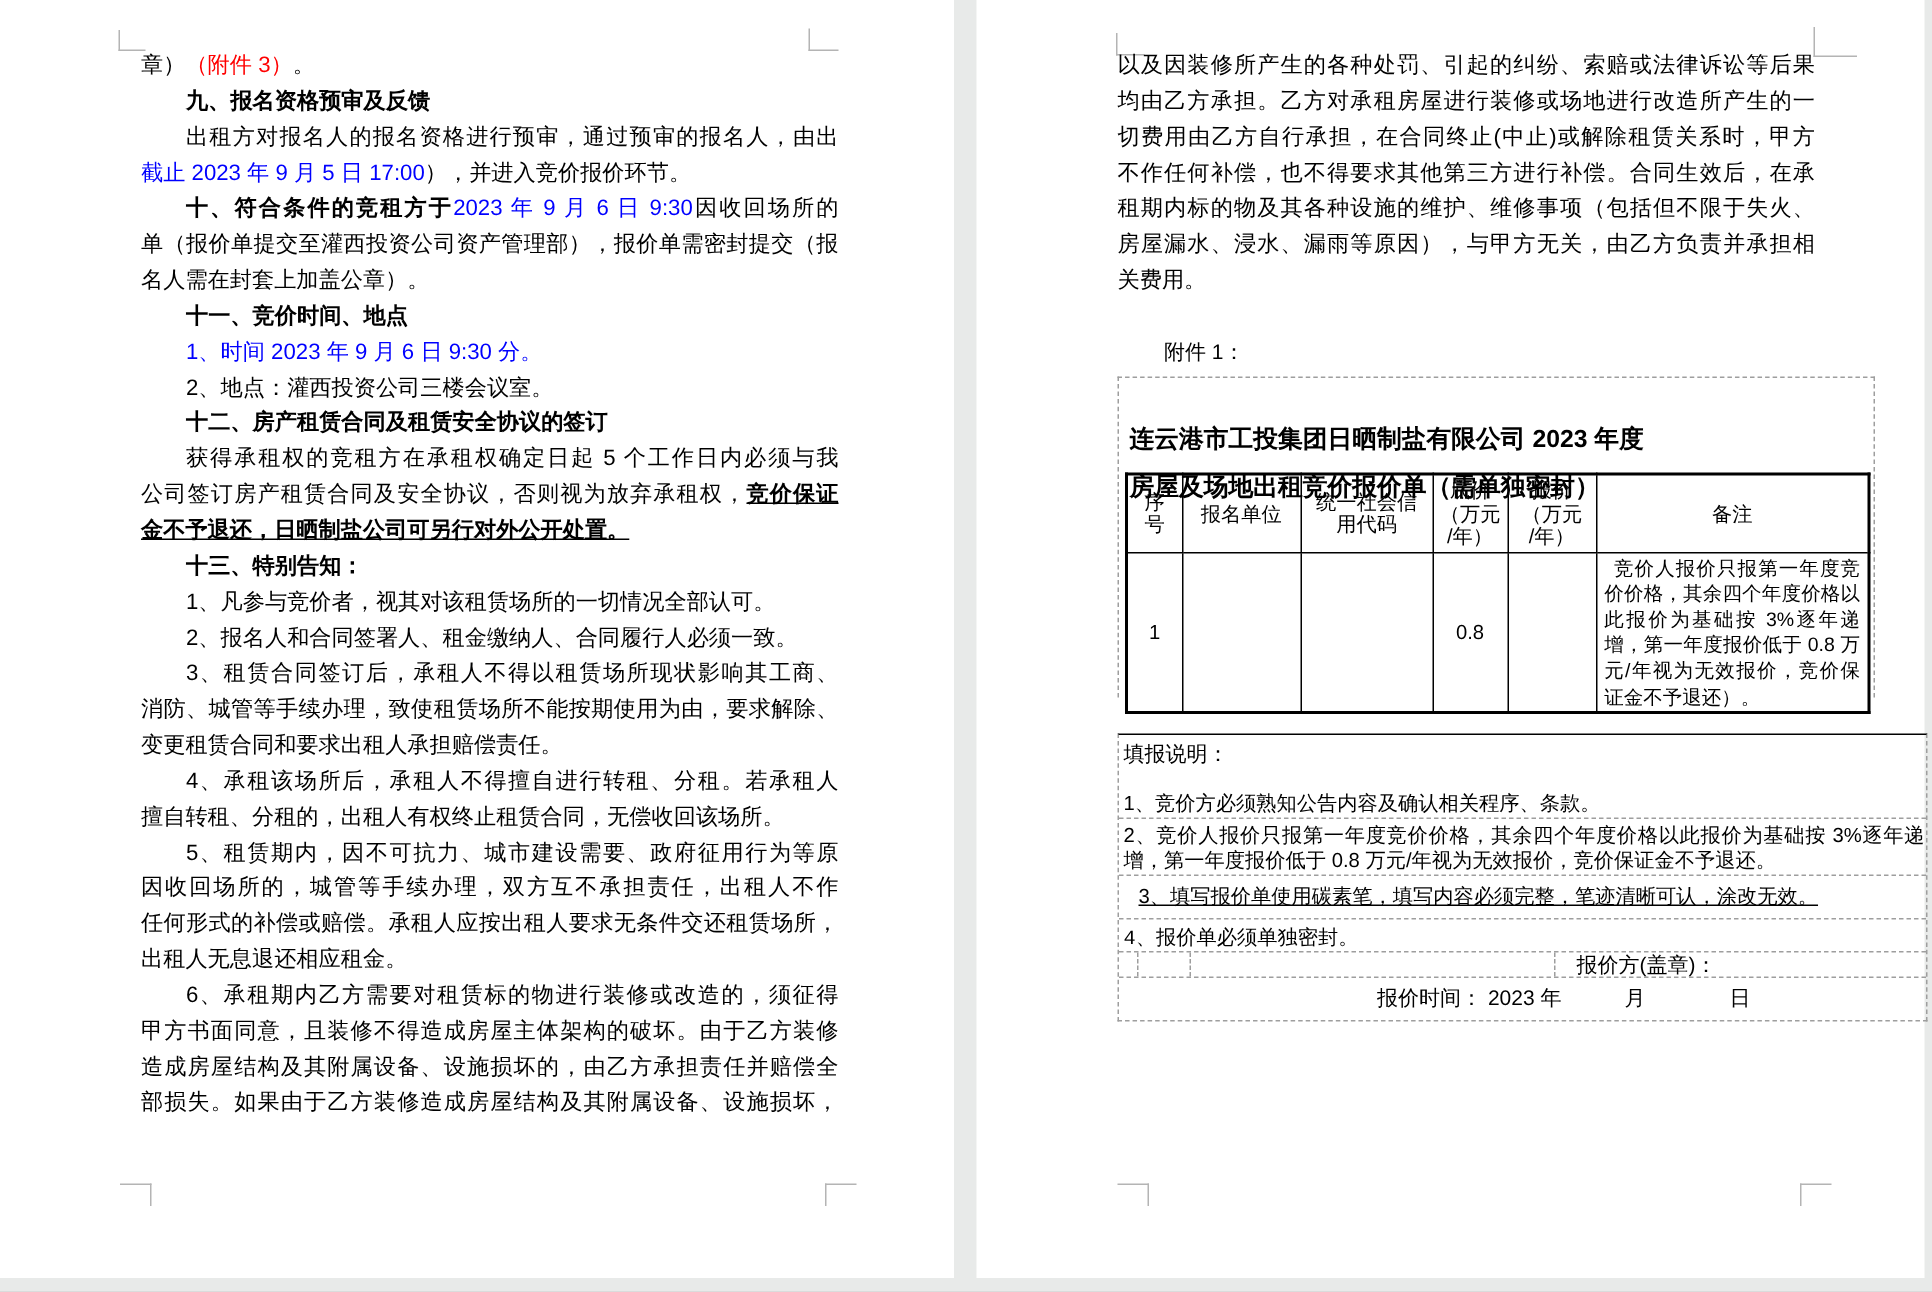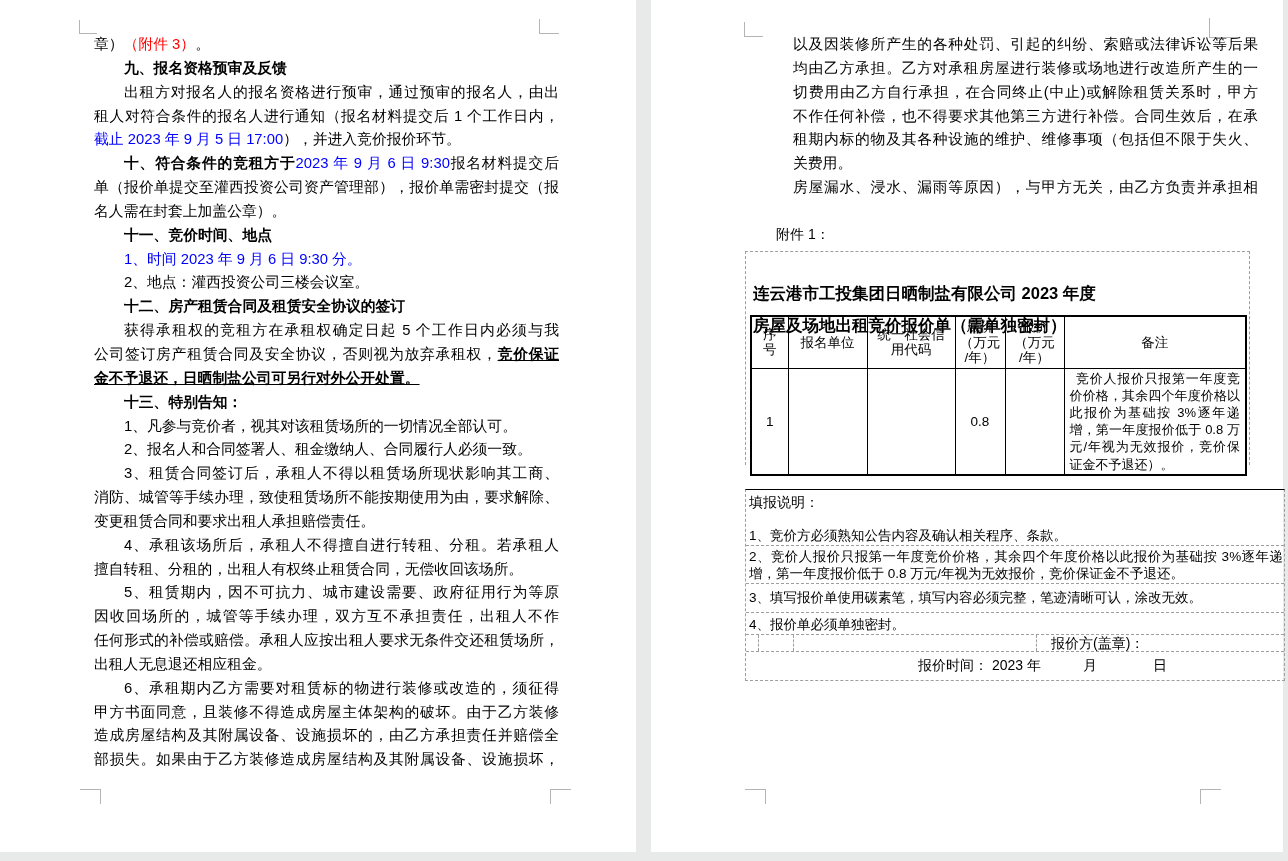--- a/index.html
+++ b/index.html
@@ -17,21 +17,21 @@
 
   
   .mark{position:absolute;border:0 solid var(--boundary-mark,#b4b4b4);}
   .m-lb{border-left-width:1px;border-bottom-width:1px;}
   .m-tr{border-top-width:1px;border-right-width:1px;}
   .m-tl{border-top-width:1px;border-left-width:1px;}
 
   
   .tcol{position:absolute;top:33px;width:465px;font-size:14.8px;}
   .tcol-left{left:94px;}
-  .tcol-right{left:94px;margin-left:48px;}
+  .tcol-right{left:94px;}
   .ln{line-height:23.85px;height:23.85px;text-align:justify;text-align-last:justify;overflow:visible;}
   .e{text-align-last:left;}
   .ind{text-indent:30px;}
   .b{font-weight:bold;}
   .red{color:var(--highlight-red,#f00);}
   .blue{color:var(--highlight-blue,#00f);}
   .bu{font-weight:bold;text-decoration:underline;}
 
   
   .attach-label{position:absolute;left:125px;top:226px;font-size:14px;}
@@ -66,22 +66,22 @@
   .nrow:last-child{border-bottom:none;}
   .nr-a{height:56px;}
   .nr-b{height:38px;}
   .nr-c{height:29px;}
   .nr-d{height:22px;}
   .nr-e{height:17px;}
   .nr-f{height:29px;}
   .n-heading{position:absolute;left:3px;top:4px;font-size:14px;}
   .n-item1{position:absolute;left:3px;top:37px;}
   .n-item2{position:absolute;left:3px;top:2px;width:534px;line-height:17px;text-align:justify;text-align-last:left;}
-  .n-item3{position:absolute;left:3px;top:5px;}
-  .n-item4{position:absolute;left:3px;top:3px;}
+  .n-item3{position:absolute;left:13px;top:5px;text-decoration:underline;}
+  .n-item4{position:absolute;left:3px;top:3px;font-family:Liberation Mono, monospace;}
   .sig-cell{position:absolute;top:0;height:100%;border-right:1px dashed var(--grid-dash,#ababab);box-sizing:border-box;}
   .sig-c1{left:0;width:13px;}
   .sig-c2{left:13px;width:35px;}
   .sig-c3{left:48px;width:243px;}
   .sig-label{position:absolute;left:305px;top:0;font-size:14px;line-height:16px;}
   .date-line{text-align:center;padding-top:5px;padding-left:55px;font-size:14px;}
 </style>
 </head>
 <body>
 
@@ -90,23 +90,22 @@
   <div class="page page-left">
     <div class="mark m-lb" style="left:79px;top:20px;width:17px;height:13px;"></div>
     <div class="mark m-lb" style="left:539px;top:19px;width:19px;height:14px;"></div>
     <div class="mark m-tr" style="left:80px;top:789px;width:20px;height:14px;"></div>
     <div class="mark m-tl" style="left:550px;top:789px;width:20px;height:14px;"></div>
 
     <div class="tcol tcol-left">
       <div class="ln e"><span>章）</span><span class="red">（附件 3）</span><span>。</span></div>
       <div class="ln e ind b">九、报名资格预审及反馈</div>
       <div class="ln ind">出租方对报名人的报名资格进行预审，通过预审的报名人，由出</div>
-      <div class="ln">租人对符合条件的报名人进行通知（报名材料提交后 1 个工作日内，</div>
       <div class="ln e"><span class="blue">截止 2023 年 9 月 5 日 17:00</span><span>），并进入竞价报价环节。</span></div>
-      <div class="ln ind"><span class="b">十、符合条件的竞租方于</span><span class="blue">2023 年 9 月 6 日 9:30</span><span>报名材料提交后</span></div>
+      <div class="ln ind"><span class="b">十、符合条件的竞租方于</span><span class="blue">2023 年 9 月 6 日 9:30</span><span>因收回场所的</span></div>
       <div class="ln">单（报价单提交至灌西投资公司资产管理部），报价单需密封提交（报</div>
       <div class="ln e">名人需在封套上加盖公章）。</div>
       <div class="ln e ind b">十一、竞价时间、地点</div>
       <div class="ln e ind blue">1、时间 2023 年 9 月 6 日 9:30 分。</div>
       <div class="ln e ind">2、地点：灌西投资公司三楼会议室。</div>
       <div class="ln e ind b">十二、房产租赁合同及租赁安全协议的签订</div>
       <div class="ln ind">获得承租权的竞租方在承租权确定日起 5 个工作日内必须与我</div>
       <div class="ln"><span>公司签订房产租赁合同及安全协议，否则视为放弃承租权，</span><span class="bu">竞价保证</span></div>
       <div class="ln e bu">金不予退还，日晒制盐公司可另行对外公开处置。</div>
       <div class="ln e ind b">十三、特别告知：</div>
@@ -133,22 +132,22 @@
     <div class="mark m-lb" style="left:558px;top:18px;width:28px;height:19px;"></div>
     <div class="mark m-tr" style="left:94px;top:789px;width:20px;height:14px;"></div>
     <div class="mark m-tl" style="left:549px;top:789px;width:20px;height:14px;"></div>
 
     <div class="tcol tcol-right">
       <div class="ln">以及因装修所产生的各种处罚、引起的纠纷、索赔或法律诉讼等后果</div>
       <div class="ln">均由乙方承担。乙方对承租房屋进行装修或场地进行改造所产生的一</div>
       <div class="ln">切费用由乙方自行承担，在合同终止(中止)或解除租赁关系时，甲方</div>
       <div class="ln">不作任何补偿，也不得要求其他第三方进行补偿。合同生效后，在承</div>
       <div class="ln">租期内标的物及其各种设施的维护、维修事项（包括但不限于失火、</div>
+      <div class="ln">房屋漏水、浸水、漏雨等原因），与甲方无关，由乙方负责并承担相</div>
       <div class="ln e">关费用。</div>
-      <div class="ln">房屋漏水、浸水、漏雨等原因），与甲方无关，由乙方负责并承担相</div>
     </div>
 
     <div class="attach-label">附件 1：</div>
 
     <div class="attach-block">
 
       <div class="title-region">
         <div class="attach-title">
           <div>连云港市工投集团日晒制盐有限公司 2023 年度</div>
           <div>房屋及场地出租竞价报价单（需单独密封）</div>

